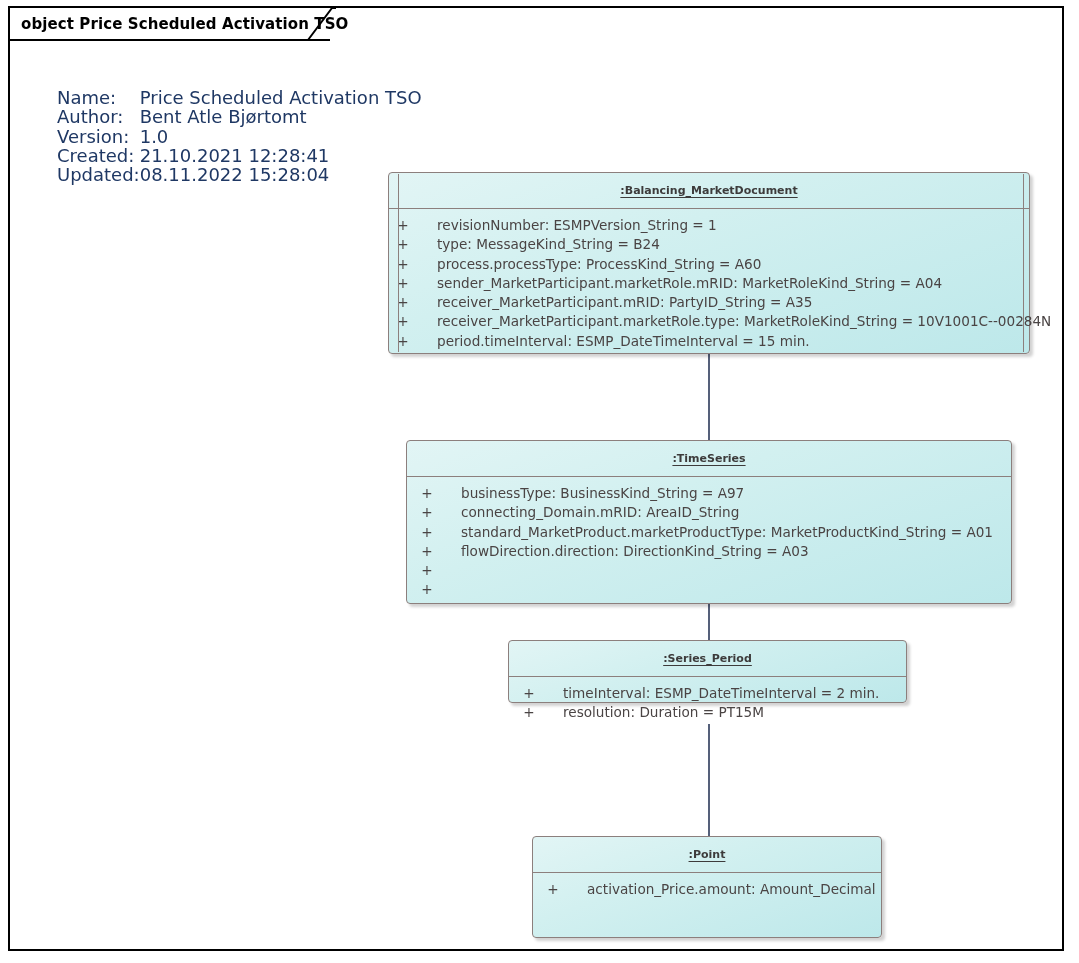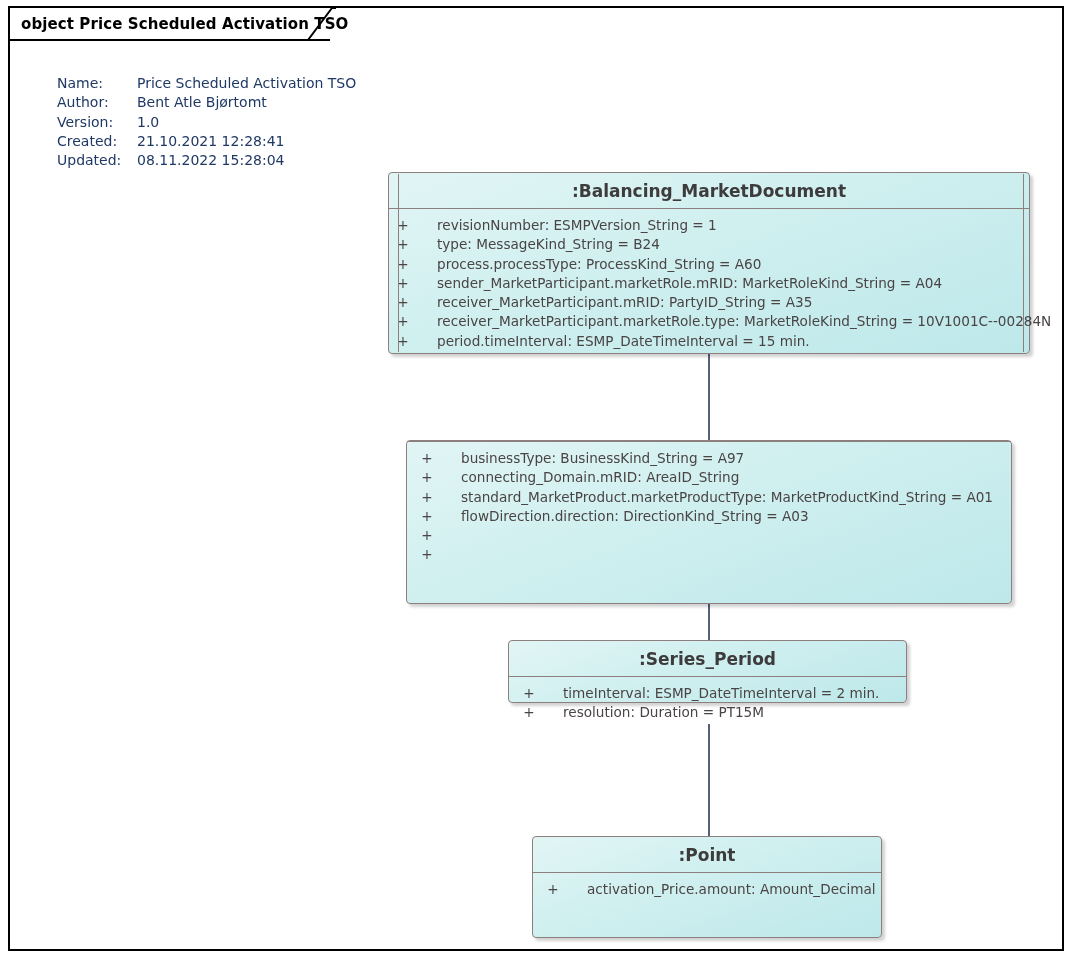--- a/index.html
+++ b/index.html
@@ -45,23 +45,23 @@
     left: 297px; top: -2px;
     width: 30px; height: 36px;
     overflow: hidden;
     pointer-events: none;
   }
   #frame-tab-slant svg { display: block; }
 
   
   #meta {
     position: absolute;
-    left: 47px; top: 66px;
+    left: 47px; top: 80px;
     color: #1f3864;
-    font-size: 14px;
+    font-size: 18px;
     line-height: 19.3px;
   }
   #meta table { border-collapse: collapse; }
   #meta td { padding: 0; vertical-align: top; white-space: nowrap; }
   #meta td.k { width: 80px; }
 
   
   .connector {
     position: absolute;
     width: 2px;
@@ -74,23 +74,24 @@
     border: 1px solid #8c7f7d;
     border-radius: 4px;
     background: linear-gradient(160deg, #e2f5f5 0%, #d2f0f0 38%, #bde8ea 100%);
     box-shadow: 3px 3px 3px rgba(0,0,0,0.18);
   }
   .objbox .title {
     height: 35px;
     display: flex;
     align-items: center;
     justify-content: center;
-    font-size: 17px;
+    font-size: 11px;
     font-weight: bold;
     color: #3d3b3b;
+    text-decoration: underline;
     text-underline-offset: 3px;
     white-space: nowrap;
     overflow: hidden;
   }
   .objbox .divider {
     height: 1px;
     background: #8c7f7d;
   }
   .objbox .attrs {
     padding: 7px 0 7px 0;
@@ -192,20 +193,21 @@
         <span class="sig">receiver_MarketParticipant.marketRole.type: MarketRoleKind_String = 10V1001C--00284N</span>
       </div>
       <div class="attr">
         <span class="vis">+</span>
         <span class="sig">period.timeInterval: ESMP_DateTimeInterval = 15 min.</span>
       </div>
     </div>
   </div>
 
   <div class="objbox" style="left:396px; top:432px; width:606px; height:164px;">
+    <div class="title">:TimeSeries</div>
     <div class="divider"></div>
     <div class="attrs" style="padding-left:6px;">
       <div class="attr">
         <span class="vis">+</span>
         <span class="sig">businessType: BusinessKind_String = A97</span>
       </div>
       <div class="attr">
         <span class="vis">+</span>
         <span class="sig">connecting_Domain.mRID: AreaID_String</span>
       </div>

